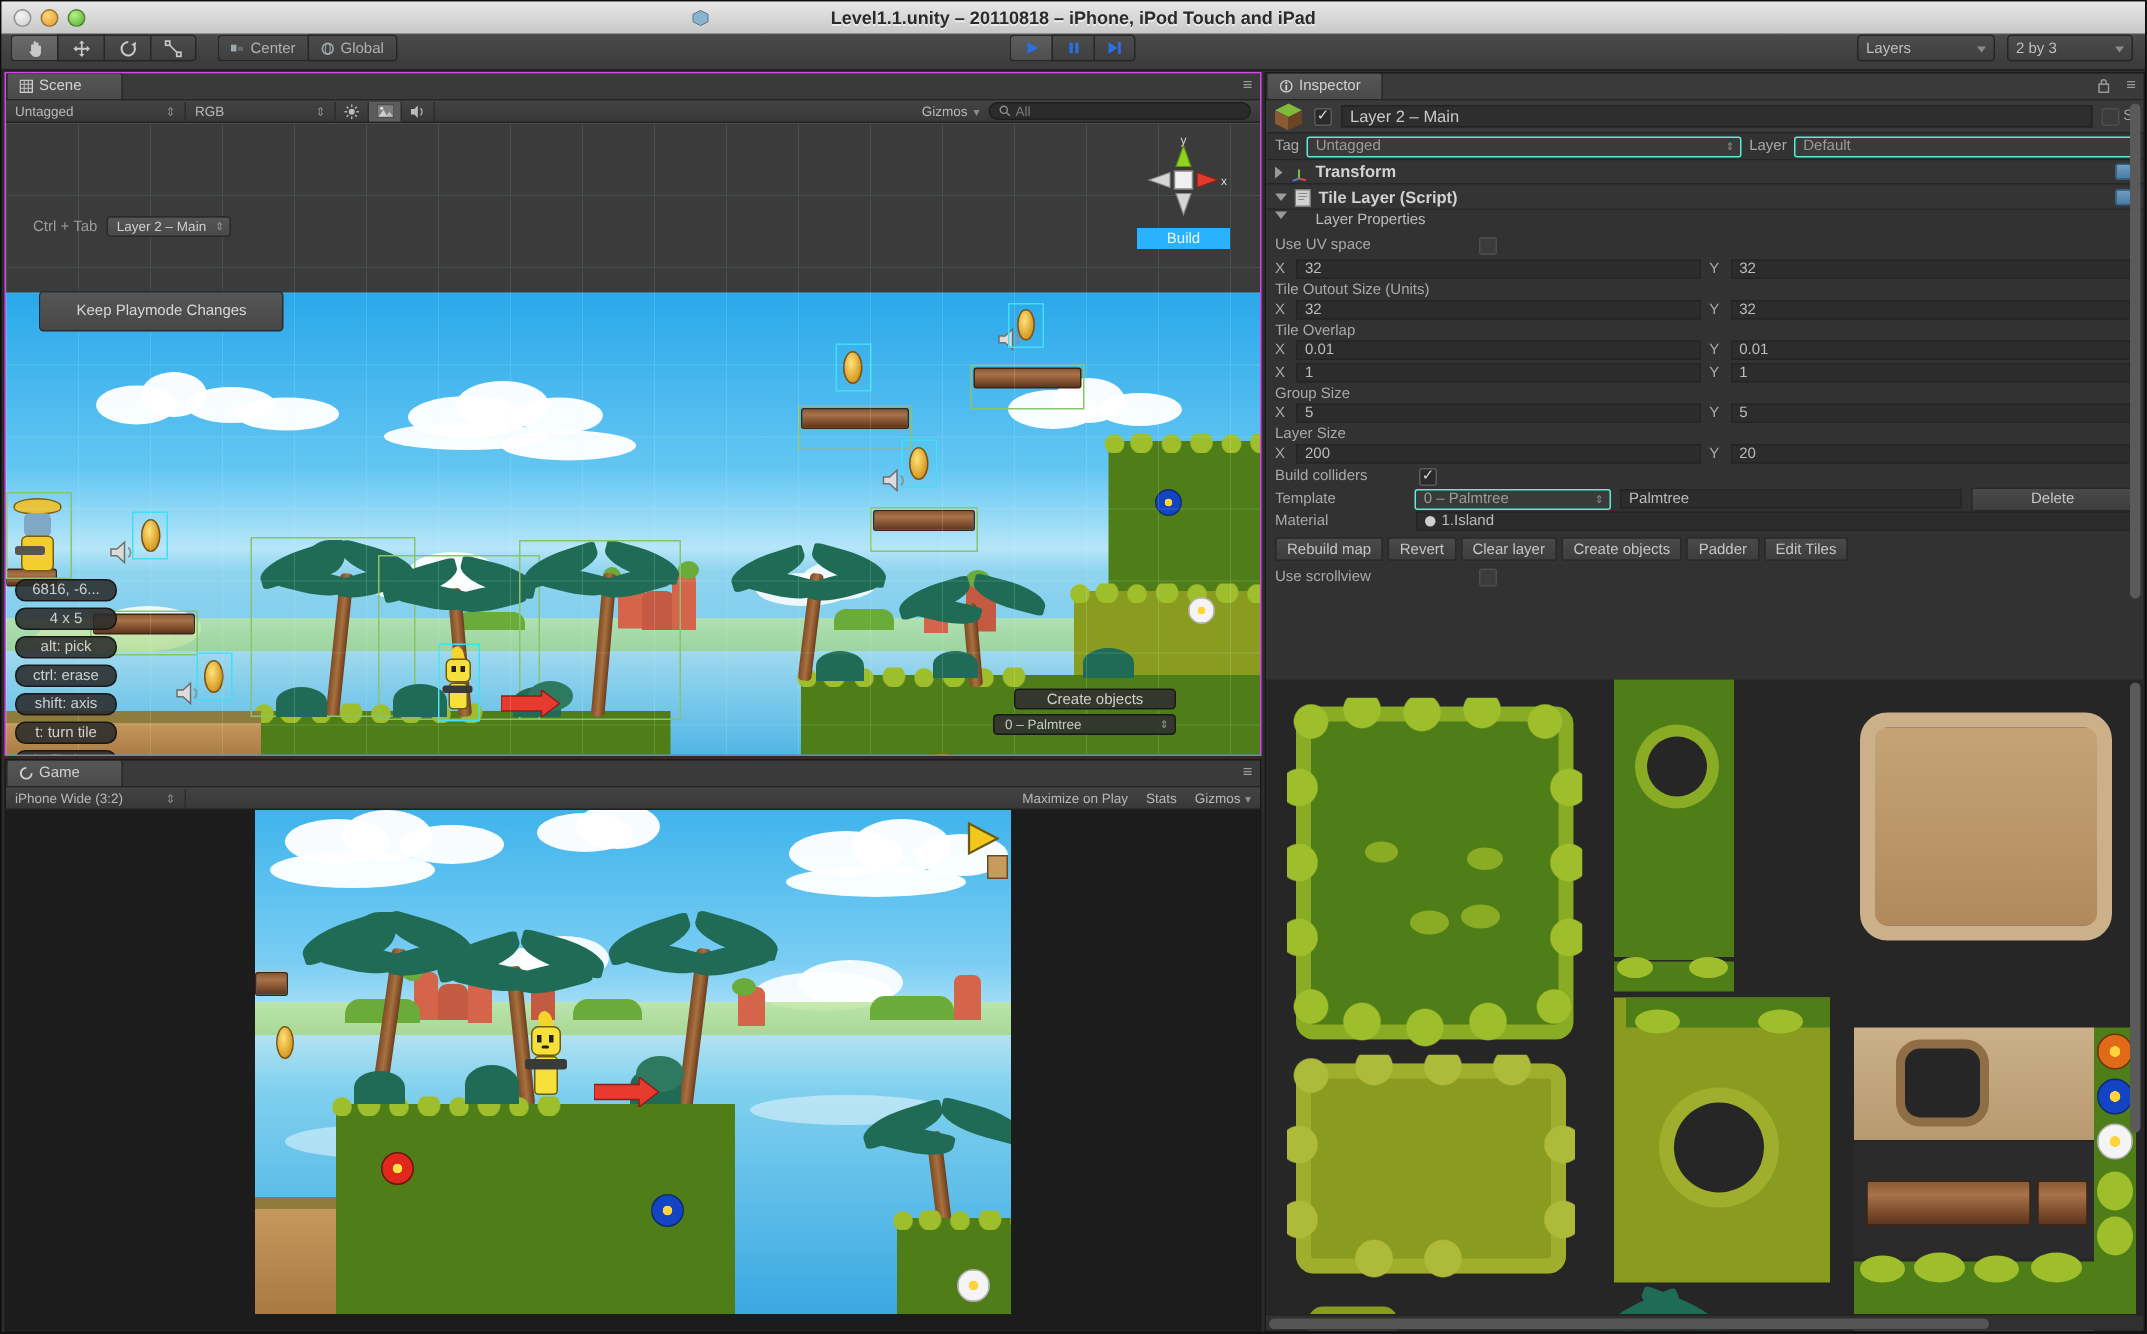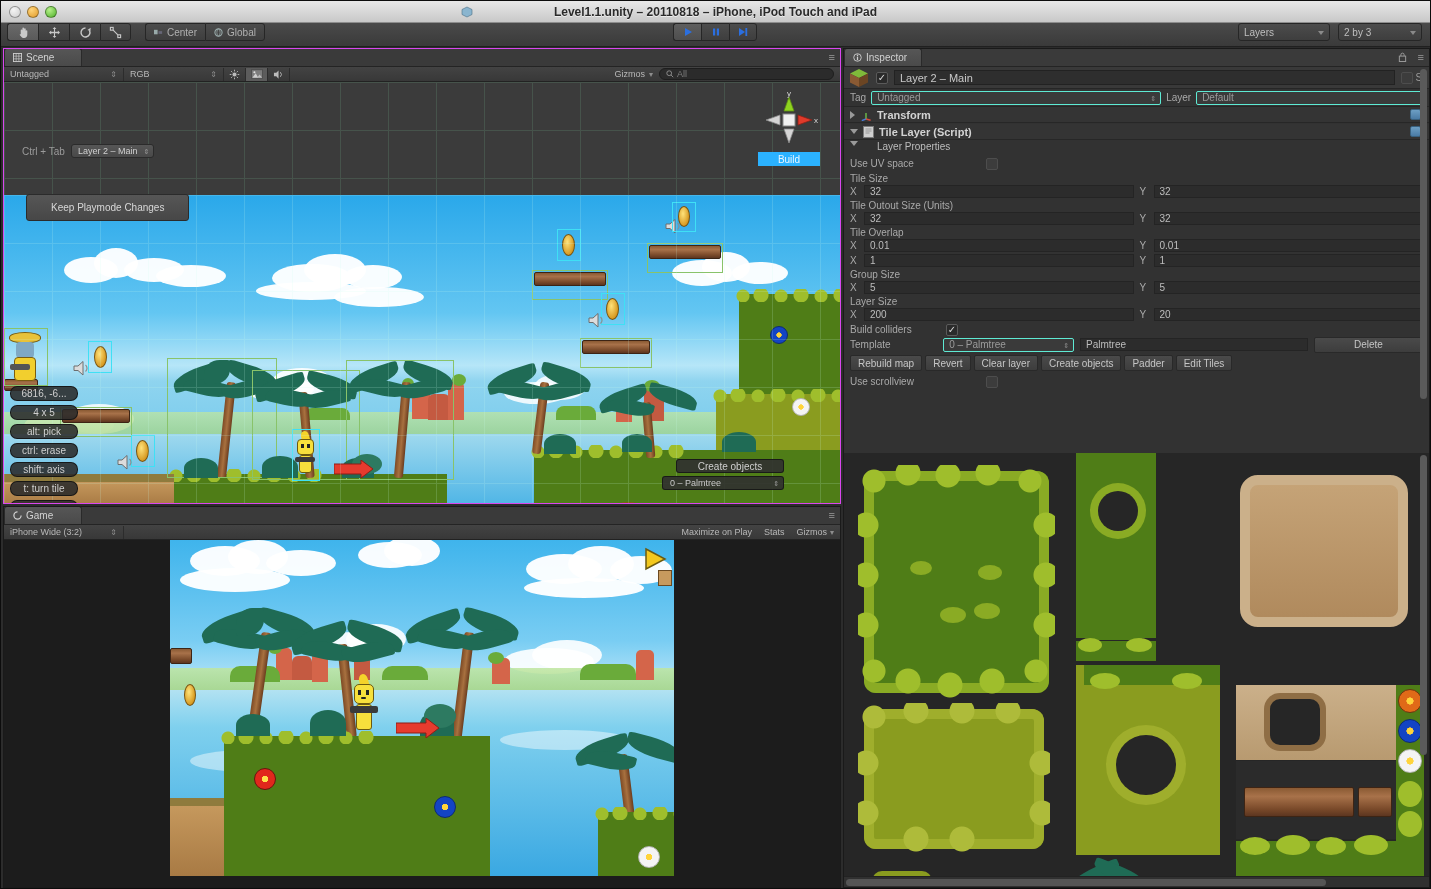--- a/index.html
+++ b/index.html
@@ -966,21 +966,20 @@
       <span>Layer Properties</span>
     </div>
 
     <div class="prop-row" style="position:absolute;top:107px;left:0;width:100%;">
       <span class="prop-label" style="width:130px;">Use UV space</span>
       <span class="checkbox unchecked"></span>
     </div>
 
     <div id="vector-props" style="position:absolute;top:123px;left:0;width:100%;">
       <div>
-        <div class="group-label">Tile Size</div>
         <div class="prop-row">
           <span class="field-label">X</span>
           <div class="field grow">
               <span>32</span>
             </div>
           <span class="field-label">Y</span>
           <div class="field grow">
               <span>32</span>
             </div>
         </div>
@@ -1062,20 +1061,27 @@
           <span class="updown">⇕</span>
         </div>
         <div class="field" style="width:230px;">
           <span>Palmtree</span>
         </div>
         <div class="btn" style="width:110px;">
           <span>Delete</span>
         </div>
       </div>
 
+      <div class="prop-row">
+        <span class="prop-label" style="width:88px;">Material</span>
+        <div class="field grow">
+          <span style="display:inline-block;width:7px;height:7px;border-radius:50%;background:#cfcfcf;margin-right:4px;"></span>
+          <span>1.Island</span>
+        </div>
+      </div>
 
       <div id="btn-row">
         <div class="btn">Rebuild map</div>
         <div class="btn">Revert</div>
         <div class="btn">Clear layer</div>
         <div class="btn">Create objects</div>
         <div class="btn">Padder</div>
         <div class="btn">Edit Tiles</div>
       </div>
 

